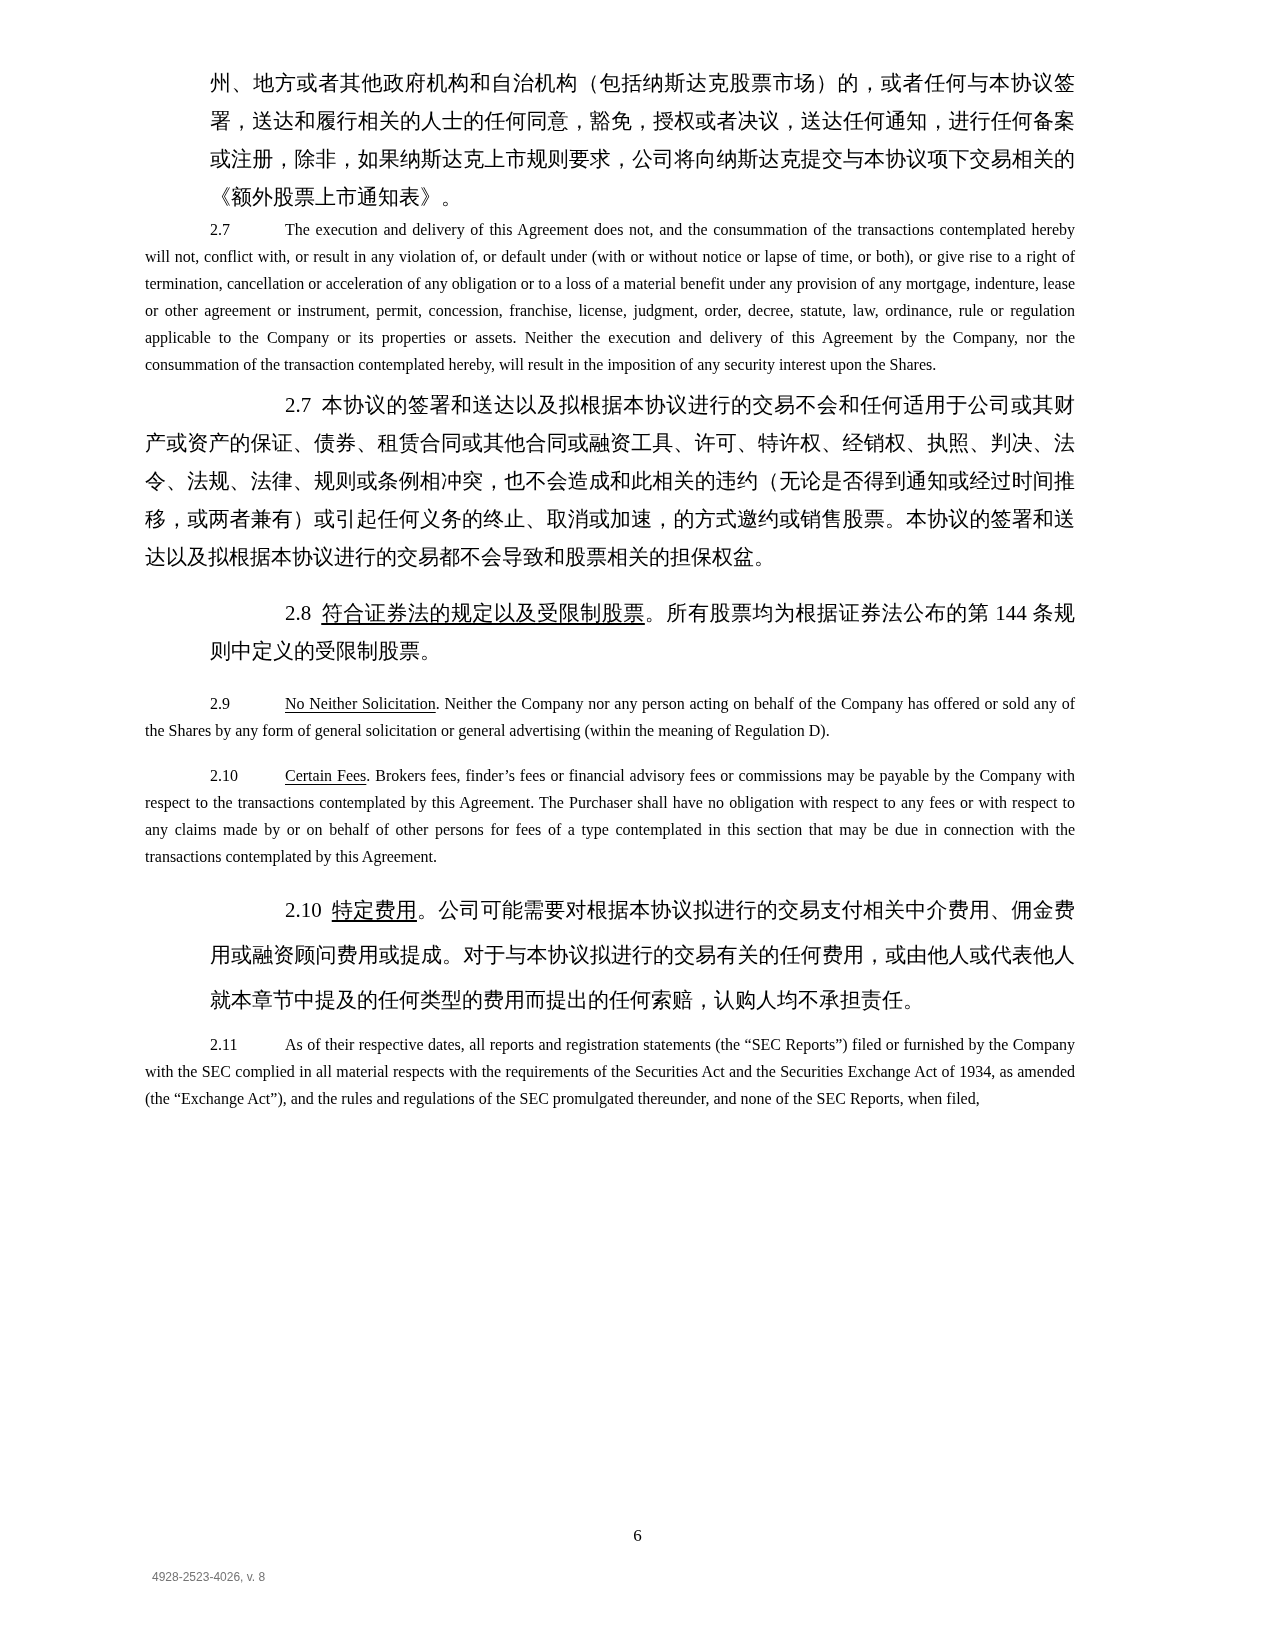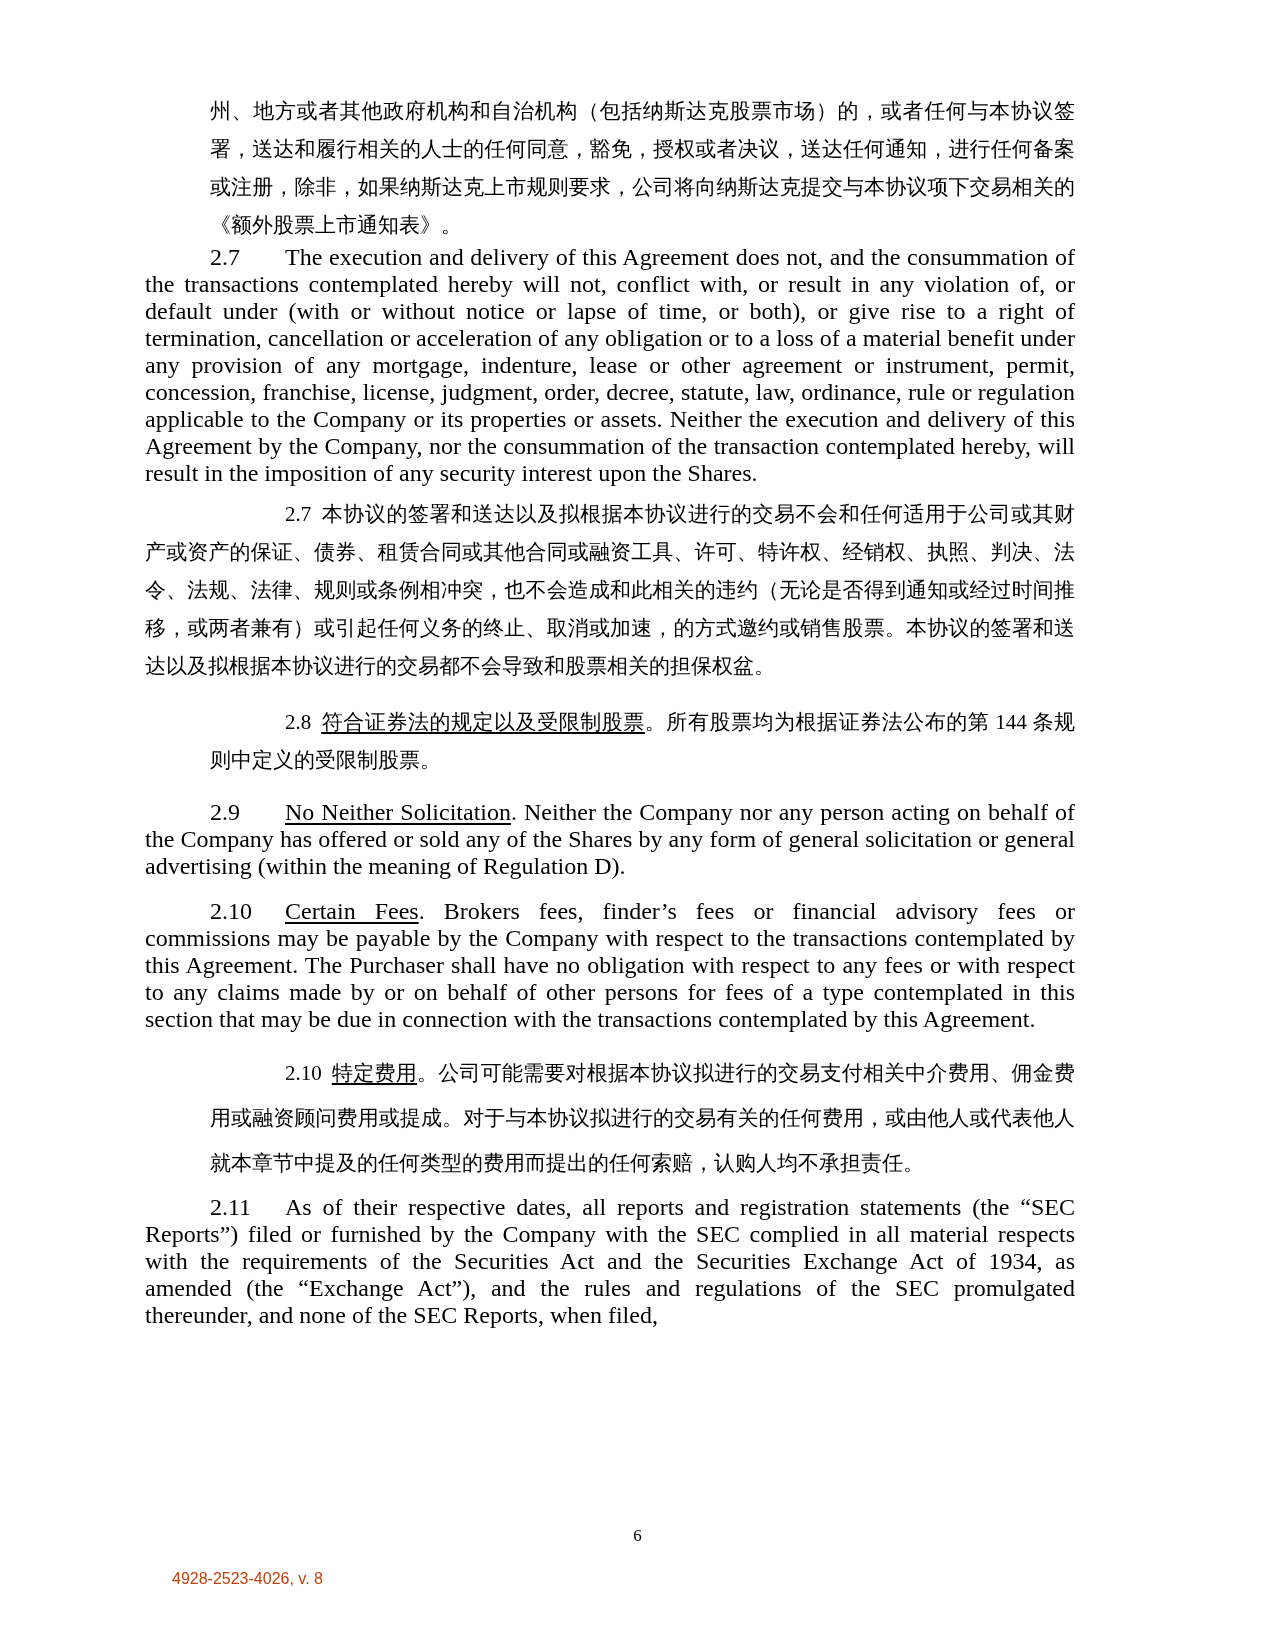--- a/index.html
+++ b/index.html
@@ -4,27 +4,27 @@
 <style>
   html, body { margin: 0; padding: 0; background: #ffffff; }
   .page {
     position: relative;
     width: 1275px;
     height: 1650px;
     background: #ffffff;
     color: #000000;
     font-family: "Liberation Serif", serif;
     box-sizing: border-box;
-    padding: 92px 200px 0 145px;
+    padding: 64px 200px 0 145px;
     overflow: hidden;
   }
   p { margin: 0; text-align: justify; }
 
   
-  .en { font-size: 24px; line-height: 27px; font-family: "Liberation Serif", serif; }
+  .en { font-size: 16px; line-height: 27px; font-family: "Liberation Serif", serif; }
   .en .num { display: inline-block; width: 75px; text-indent: 0; }
   .en-first-indent { text-indent: 65px; }
 
   
   .zh { font-size: 21px; line-height: 38px; font-family: "Liberation Serif", serif; }
   .zh .num { margin-right: 10px; }
   .zh-full { text-indent: 140px; }          
   .zh-indent { margin-left: 65px; }          
   .zh-first-indent { text-indent: 75px; }    
   .zh-loose { line-height: 45px; }
@@ -48,24 +48,23 @@
     left: 0;
     width: 1275px;
     text-align: center;
     font-size: 17px;
     font-family: "Liberation Serif", serif;
   }
   .docid {
     position: absolute;
     top: 1570px;
     left: 152px;
-    font-size: 16px;
+    font-size: 12px;
     font-family: "Liberation Sans", sans-serif;
-    color: #c2410c;
-    margin-left: 20px;
+    color: #737373;
   }
 </style>
 </head>
 <body>
 
 <div class="page">
 
   <p class="zh zh-indent b1"><span>州、地方或者其他政府机构和自治机构（包括纳斯达克股票市场）的，或者任何与本协议签署，送达和履行相关的人士的任何同意，豁免，授权或者决议，送达任何通知，进行任何备案或注册，除非，如果纳斯达克上市规则要求，公司将向纳斯达克提交与本协议项下交易相关的《额外股票上市通知表》。</span></p>
 
   <p class="en en-first-indent p27en"><span class="num">2.7</span><span>The execution and delivery of this Agreement does not, and the consummation of the transactions contemplated hereby will not, conflict with, or result in any violation of, or default under (with or without notice or lapse of time, or both), or give rise to a right of termination, cancellation or acceleration of any obligation or to a loss of a material benefit under any provision of any mortgage, indenture, lease or other agreement or instrument, permit, concession, franchise, license, judgment, order, decree, statute, law, ordinance, rule or regulation applicable to the Company or its properties or assets.  Neither the execution and delivery of this Agreement by the Company, nor the consummation of the transaction contemplated hereby, will result in the imposition of any security interest upon the Shares.</span></p>

